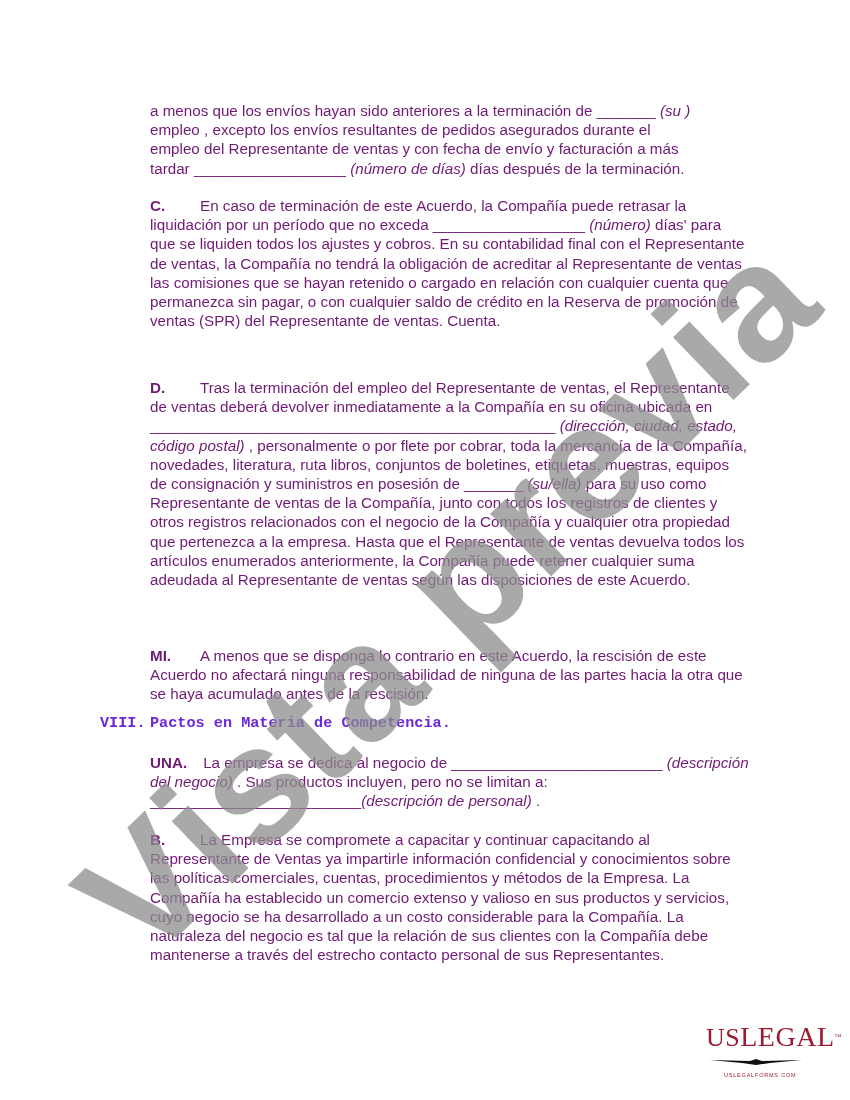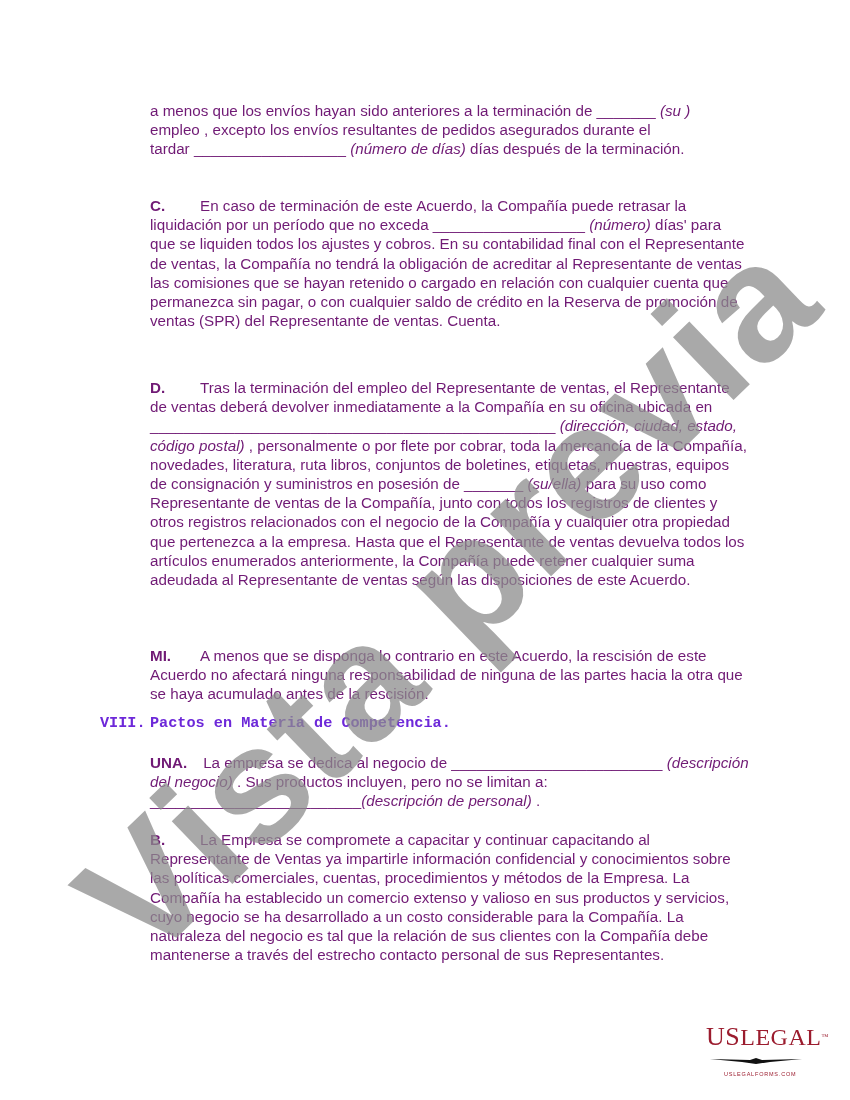--- a/index.html
+++ b/index.html
@@ -22,33 +22,34 @@
     .heading .num { display:inline-block; width:50px; }
     .watermark {
       position:absolute; left:-20px; top:520px; width:900px;
       transform:rotate(-44deg); transform-origin:center;
       font-family:"Liberation Sans", sans-serif; font-weight:bold;
       font-size:165px; color:rgba(140,140,140,0.75); text-align:center;
       white-space:nowrap; z-index:2; letter-spacing:2px; pointer-events:none;
     }
     .logo { position:absolute; left:706px; top:1024px; width:120px; height:46px; z-index:1; }
     .logo-main { font-family:"Liberation Serif", serif; font-size:26px; color:#9b1c2e; letter-spacing:0.5px; line-height:26px; }
-    .logo-main .sm { font-size:24px; }
+    .logo-main .sm { font-size:28px; }
     .logo-tm { font-size:7px; vertical-align:top; color:#9b1c2e; }
     .logo-url { font-family:"Liberation Sans", sans-serif; font-size:5.5px; color:#9b1c2e; letter-spacing:0.8px; margin-left:18px; margin-top:3px; }
     .logo-wings { width:92px; height:6px; margin-left:4px; }
   </style>
 </head>
 <body>
 
 <div class="page">
 
   <div class="text" style="top:101px;">
     <span class="line"><span>a menos que los envíos hayan sido anteriores a la terminación de _______ </span><span class="i">(su )</span></span>
     <span class="line">empleo , excepto los envíos resultantes de pedidos asegurados durante el</span>
+    <span class="line">empleo del Representante de ventas y con fecha de envío y facturación a más</span>
     <span class="line"><span>tardar __________________ </span><span class="i">(número de días)</span><span> días después de la terminación.</span></span>
   </div>
 
   <div class="text" style="top:196px;">
     <p class="para"><span class="lbl">C.</span><span>En caso de terminación de este Acuerdo, la Compañía puede retrasar la liquidación por un período que no exceda __________________ </span><span class="i">(número)</span><span> días' para que se liquiden todos los ajustes y cobros. En su contabilidad final con el Representante de ventas, la Compañía no tendrá la obligación de acreditar al Representante de ventas las comisiones que se hayan retenido o cargado en relación con cualquier cuenta que permanezca sin pagar, o con cualquier saldo de crédito en la Reserva de promoción de ventas (SPR) del Representante de ventas. Cuenta.</span></p>
   </div>
 
   <div class="text" style="top:378px;">
     <p class="para"><span class="lbl">D.</span><span>Tras la terminación del empleo del Representante de ventas, el Representante de ventas deberá devolver inmediatamente a la Compañía en su oficina ubicada en ________________________________________________ </span><span class="i">(dirección, ciudad, estado, código postal)</span><span> , personalmente o por flete por cobrar, toda la mercancía de la Compañía, novedades, literatura, ruta libros, conjuntos de boletines, etiquetas, muestras, equipos de consignación y suministros en posesión de _______ </span><span class="i">(su/ella)</span><span> para su uso como Representante de ventas de la Compañía, junto con todos los registros de clientes y otros registros relacionados con el negocio de la Compañía y cualquier otra propiedad que pertenezca a la empresa. Hasta que el Representante de ventas devuelva todos los artículos enumerados anteriormente, la Compañía puede retener cualquier suma adeudada al Representante de ventas según las disposiciones de este Acuerdo.</span></p>
   </div>

